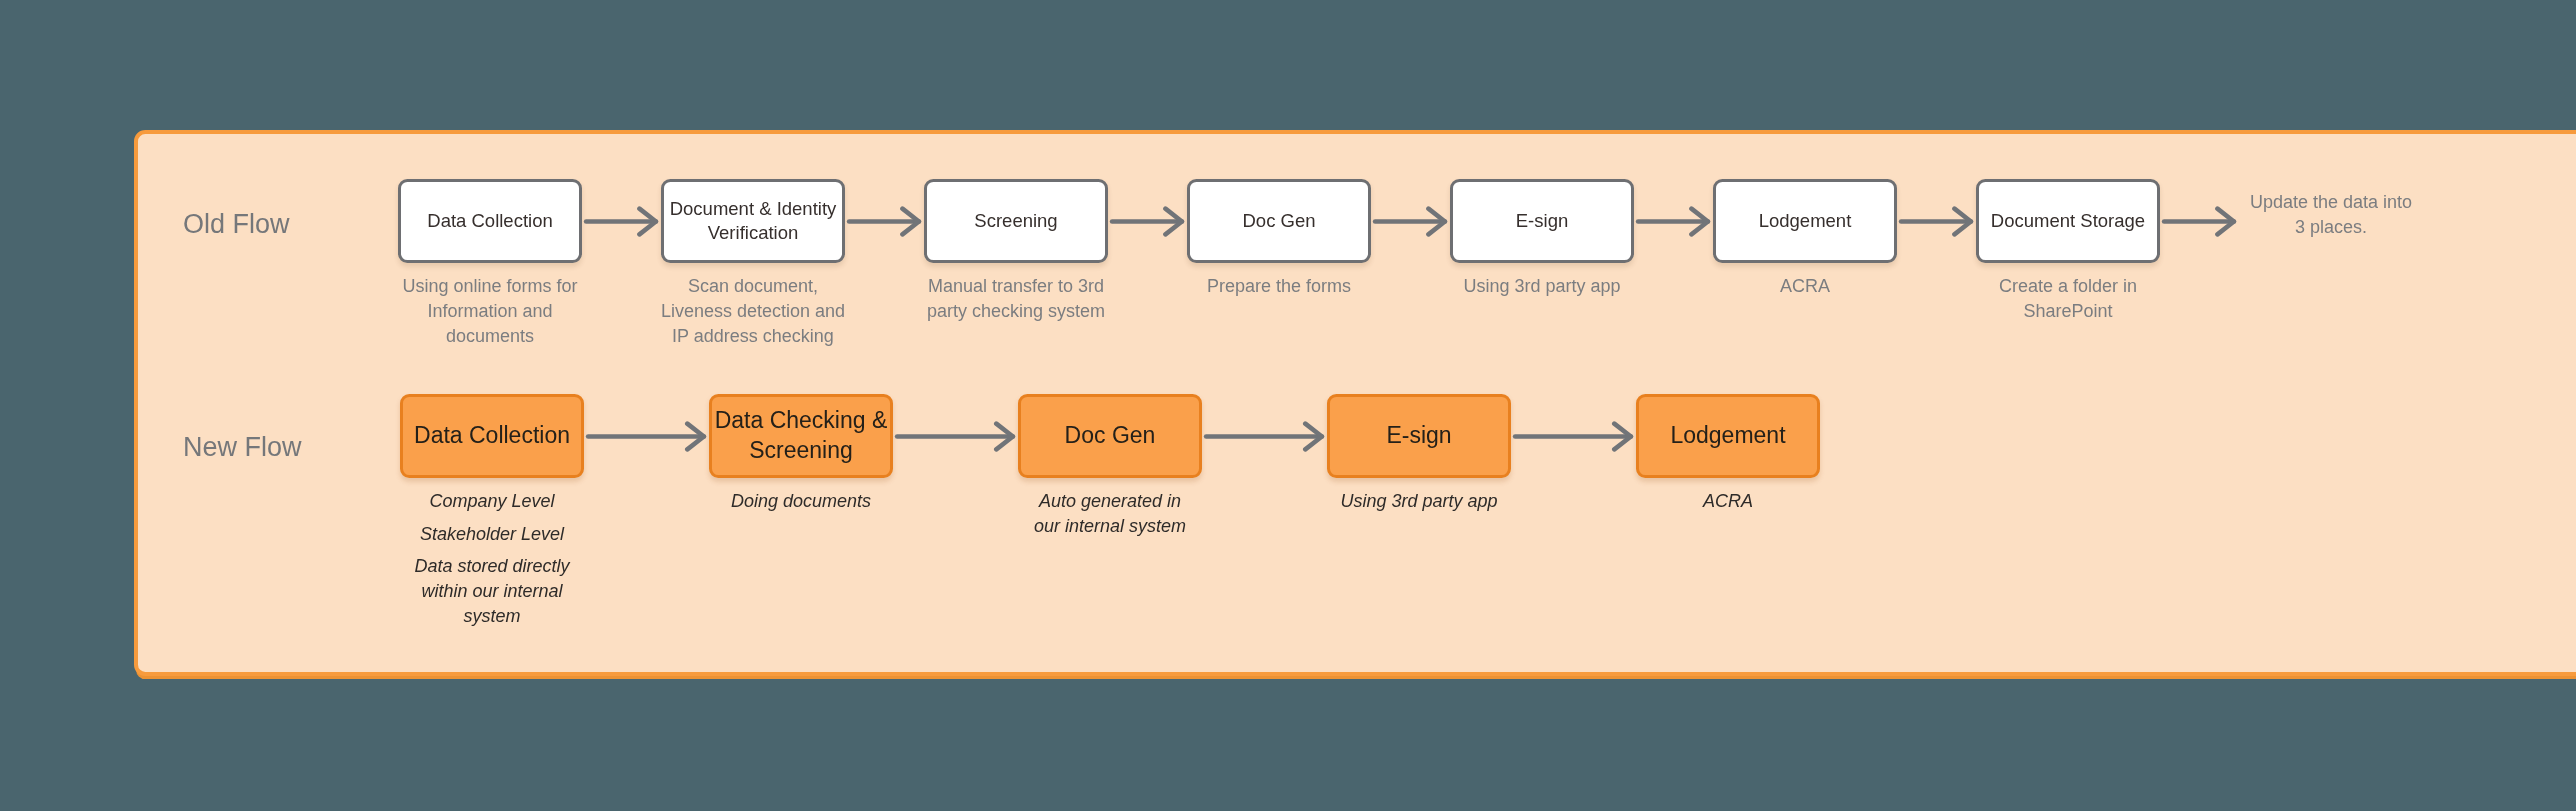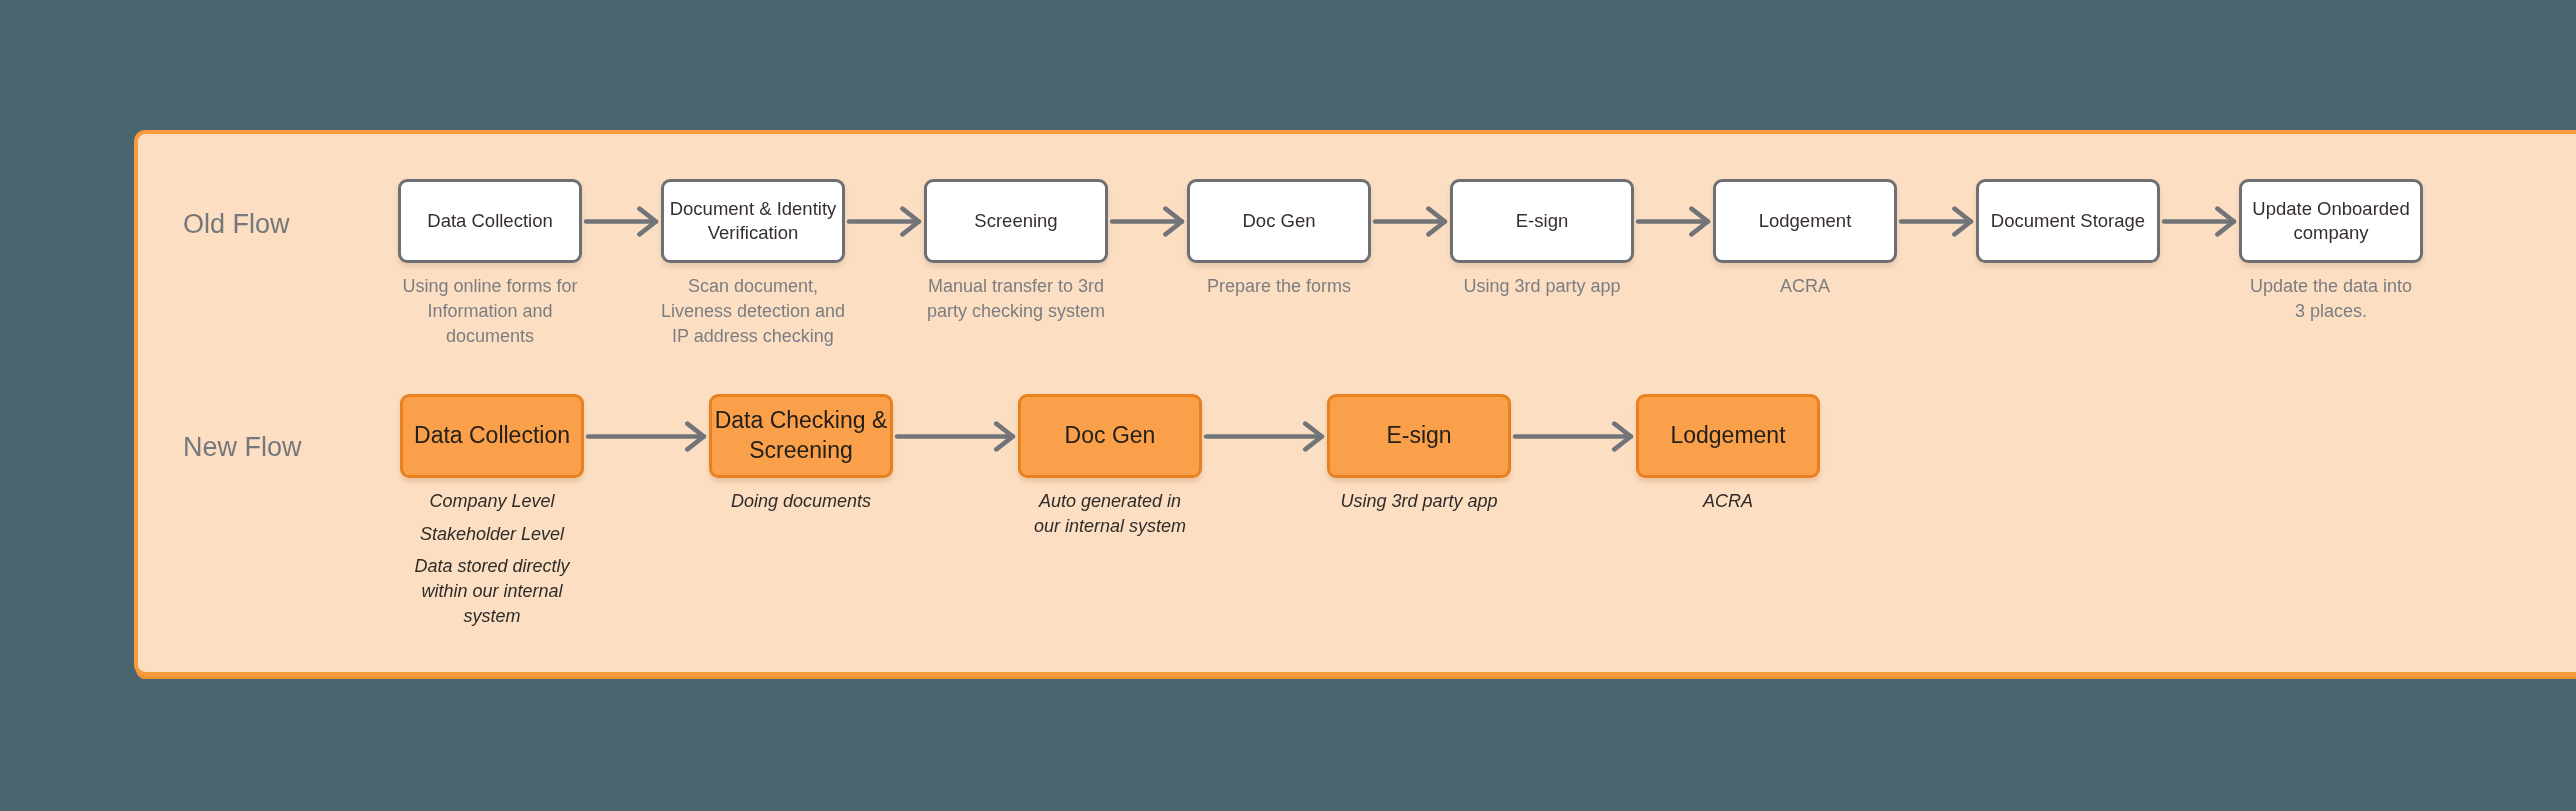--- a/index.html
+++ b/index.html
@@ -139,30 +139,28 @@
     <div class="caption"><div class="cap-par">ACRA</div></div>
   </div>
 <svg class="arrow" width="79" height="31" viewBox="0 0 154 60">
         <line x1="8" y1="30" x2="144" y2="30"></line>
         <polyline points="112,5 144,30 112,55"></polyline>
       </svg>
   <div class="step old">
     <div class="box">
       <span class="box-title">Document Storage</span>
     </div>
-  </div>
-<svg class="arrow" width="79" height="31" viewBox="0 0 154 60">
-        <line x1="8" y1="30" x2="144" y2="30"></line>
-        <polyline points="112,5 144,30 112,55"></polyline>
-      </svg>
-  <div class="step old">
-    <div class="box">
-      <span class="box-title">Update Onboarded
-company</span>
-    </div>
+    <div class="caption"><div class="cap-par">Create a folder in
+SharePoint</div></div>
+  </div>
+<svg class="arrow" width="79" height="31" viewBox="0 0 154 60">
+        <line x1="8" y1="30" x2="144" y2="30"></line>
+        <polyline points="112,5 144,30 112,55"></polyline>
+      </svg>
+  <div class="step old">
     <div class="caption"><div class="cap-par">Update the data into
 3 places.</div></div>
   </div>
 </div>
   <div class="flow-row new" id="row-new">
   <div class="step new">
     <div class="box">
       <span class="box-title">Data Collection</span>
     </div>
     <div class="caption"><div class="cap-par">Company Level</div><div class="cap-par">Stakeholder Level</div><div class="cap-par">Data stored directly

